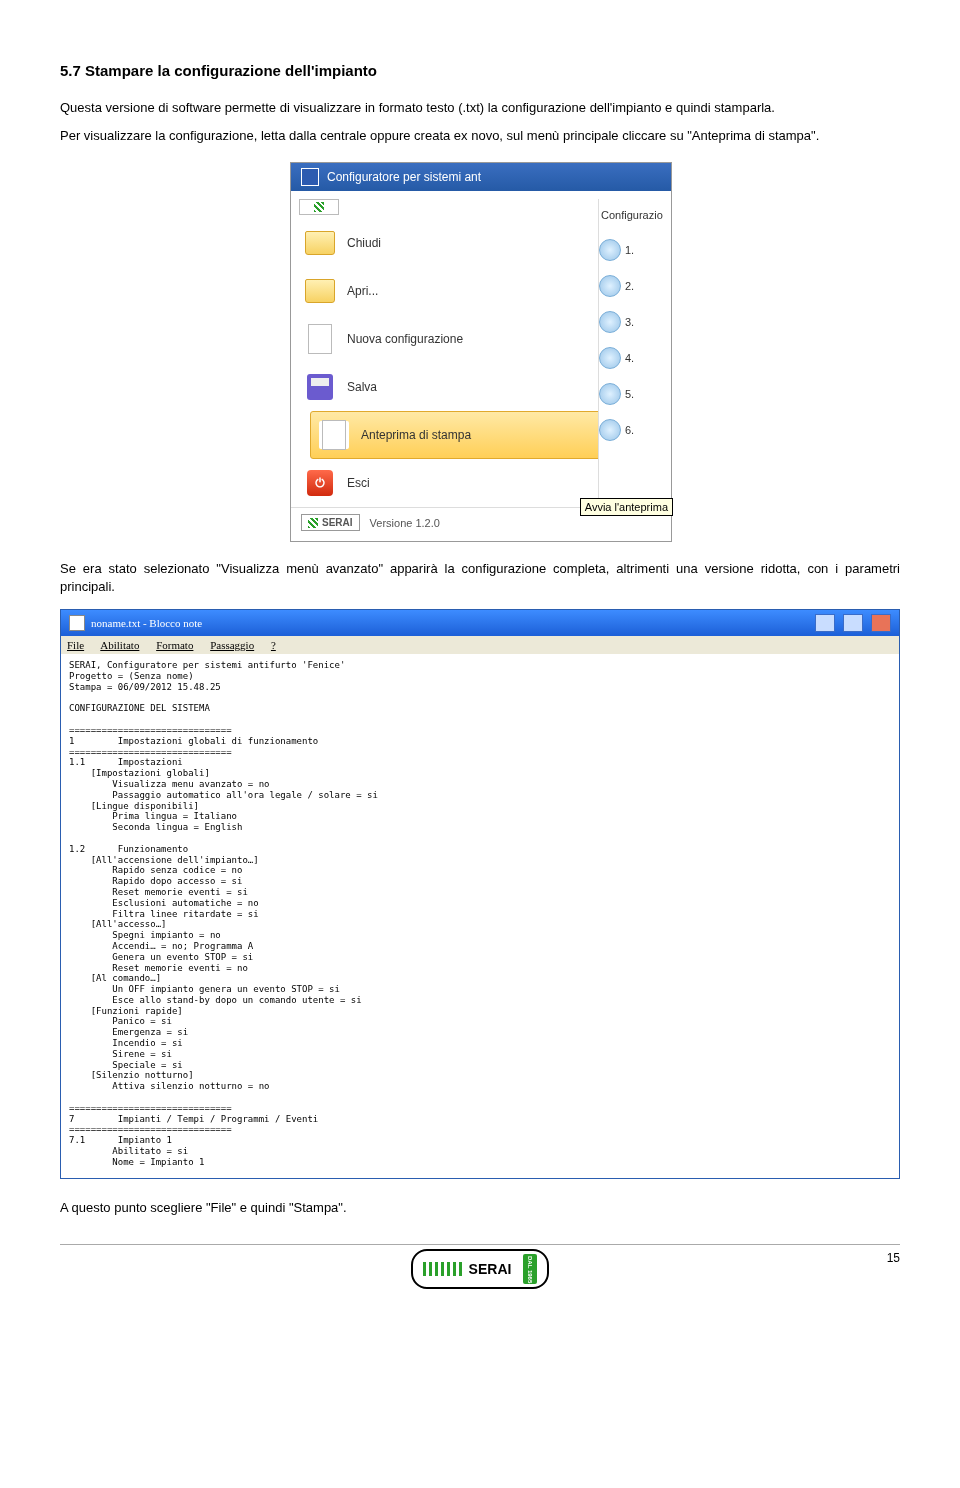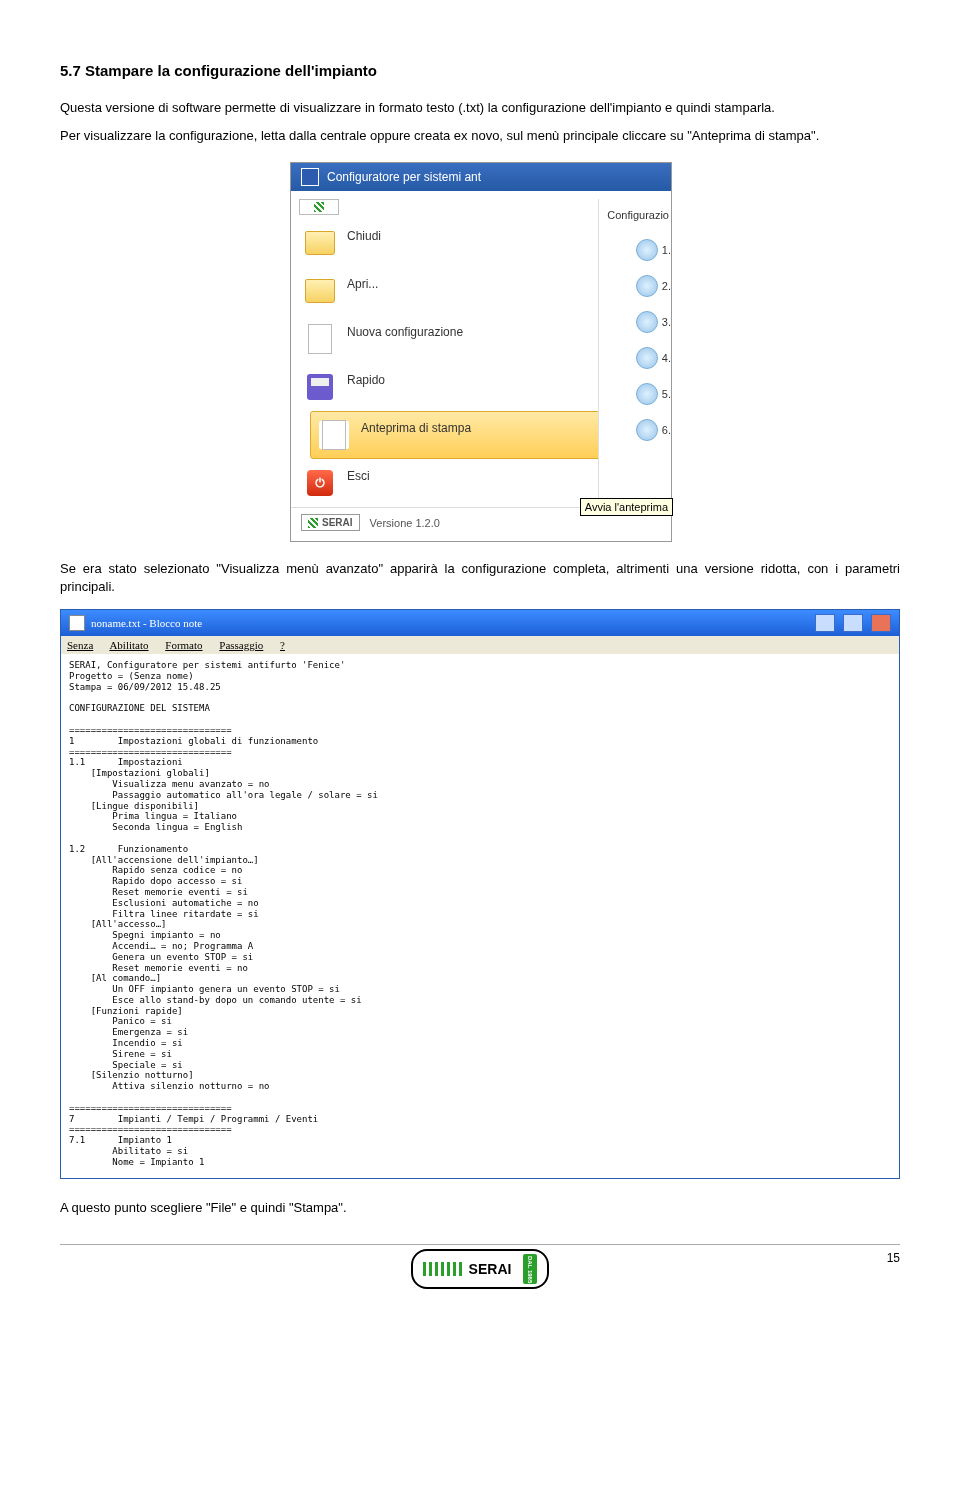--- a/index.html
+++ b/index.html
@@ -42,21 +42,21 @@
   }
   .floppy-icon {
     width: 16px; height: 16px; background: #2c5bb0; border: 1px solid #fff; display: inline-block;
   }
   .menu-col {
     background: #fff;
     padding: 8px 0 4px 0;
   }
   .menu-item {
     display: flex;
-    align-items: flex-start;
+    align-items: center;
     gap: 12px;
     padding: 10px 14px;
     font-size: 12px;
     color: #333;
     cursor: pointer;
   }
   .menu-item.hl {
     background: linear-gradient(#ffe9a5,#ffcf57);
     border: 1px solid #e0a92d;
     border-radius: 3px;
@@ -69,21 +69,21 @@
   }
   .folder { background: linear-gradient(#fff0b3,#f7d263); border: 1px solid #d9a52a; width:28px;height:22px;border-radius:2px 2px 3px 3px; }
   .doc { background:#fff;border:1px solid #bbb;width:22px;height:28px;position:relative; }
   .save { width:26px;height:26px;background:#6b5bcf;border-radius:3px;position:relative; }
   .save::after{content:"";position:absolute;top:4px;left:4px;width:18px;height:8px;background:#eee;}
   .gear { width:24px;height:24px;border-radius:50%;background:radial-gradient(#dff1ff,#98c4e8);border:1px solid #7aaed8; }
   .power { width:26px;height:26px;border-radius:4px;background:linear-gradient(#ff6a4a,#d12a0e);display:flex;align-items:center;justify-content:center;color:#fff;font-weight:bold; }
   .arrow { color:#888;margin-left:auto;font-size:10px; }
   .right-panel {
     position: absolute; right: 0; top: 36px; bottom: 28px; width: 72px; border-left:1px solid #ddd;
-    background:#fff;display:flex;flex-direction:column;gap:14px;padding-top:6px;align-items:flex-end;font-size:11px;color:#333;
+    background:#fff;display:flex;flex-direction:column;gap:14px;padding-top:6px;align-items:flex-start;font-size:11px;color:#333;
   }
   .right-panel .hdr{font-size:11px;padding:4px 2px;white-space:nowrap;}
   .right-panel .row{display:flex;align-items:center;gap:4px;}
   .right-panel .ric{width:20px;height:20px;border-radius:50%;background:radial-gradient(#dff1ff,#98c4e8);border:1px solid #7aaed8;}
   .tooltip {
     position:absolute;right:-2px;top:335px;background:#ffffe1;border:1px solid #000;font-size:11px;padding:2px 4px;white-space:nowrap;
   }
   .version-row {
     display:flex;align-items:center;gap:10px;padding:6px 10px;border-top:1px solid #ddd;font-size:11px;color:#555;
   }
@@ -159,21 +159,21 @@
           <span class="menu-icon">
               <span class="doc"></span>
             </span>
           <span>Nuova configurazione</span>
           <span class="arrow">▶</span>
         </div>
         <div class="menu-item">
           <span class="menu-icon">
               <span class="save"></span>
             </span>
-          <span>Rapido</span>
+          <span>Salva</span>
         </div>
         <div class="menu-item hl">
           <span class="menu-icon">
               <span class="doc"></span>
             </span>
           <span>Anteprima di stampa</span>
         </div>
         <div class="menu-item">
           <span class="menu-icon">
               <span class="power">⏻</span>
@@ -224,21 +224,21 @@
   <div class="notepad">
     <div class="np-title">
       <span style="width:14px;height:14px;background:#fff;border:1px solid #888;display:inline-block;"></span>
       <span>noname.txt - Blocco note</span>
       <span class="spacer"></span>
       <span class="np-btn"></span>
       <span class="np-btn"></span>
       <span class="np-btn close"></span>
     </div>
     <div class="np-menu">
-      <span>Senza</span>
+      <span>File</span>
       <span>Abilitato</span>
       <span>Formato</span>
       <span>Passaggio</span>
       <span>?</span>
     </div>
     <div class="np-body">SERAI, Configuratore per sistemi antifurto 'Fenice'
 Progetto = (Senza nome)
 Stampa = 06/09/2012 15.48.25
 
 CONFIGURAZIONE DEL SISTEMA

